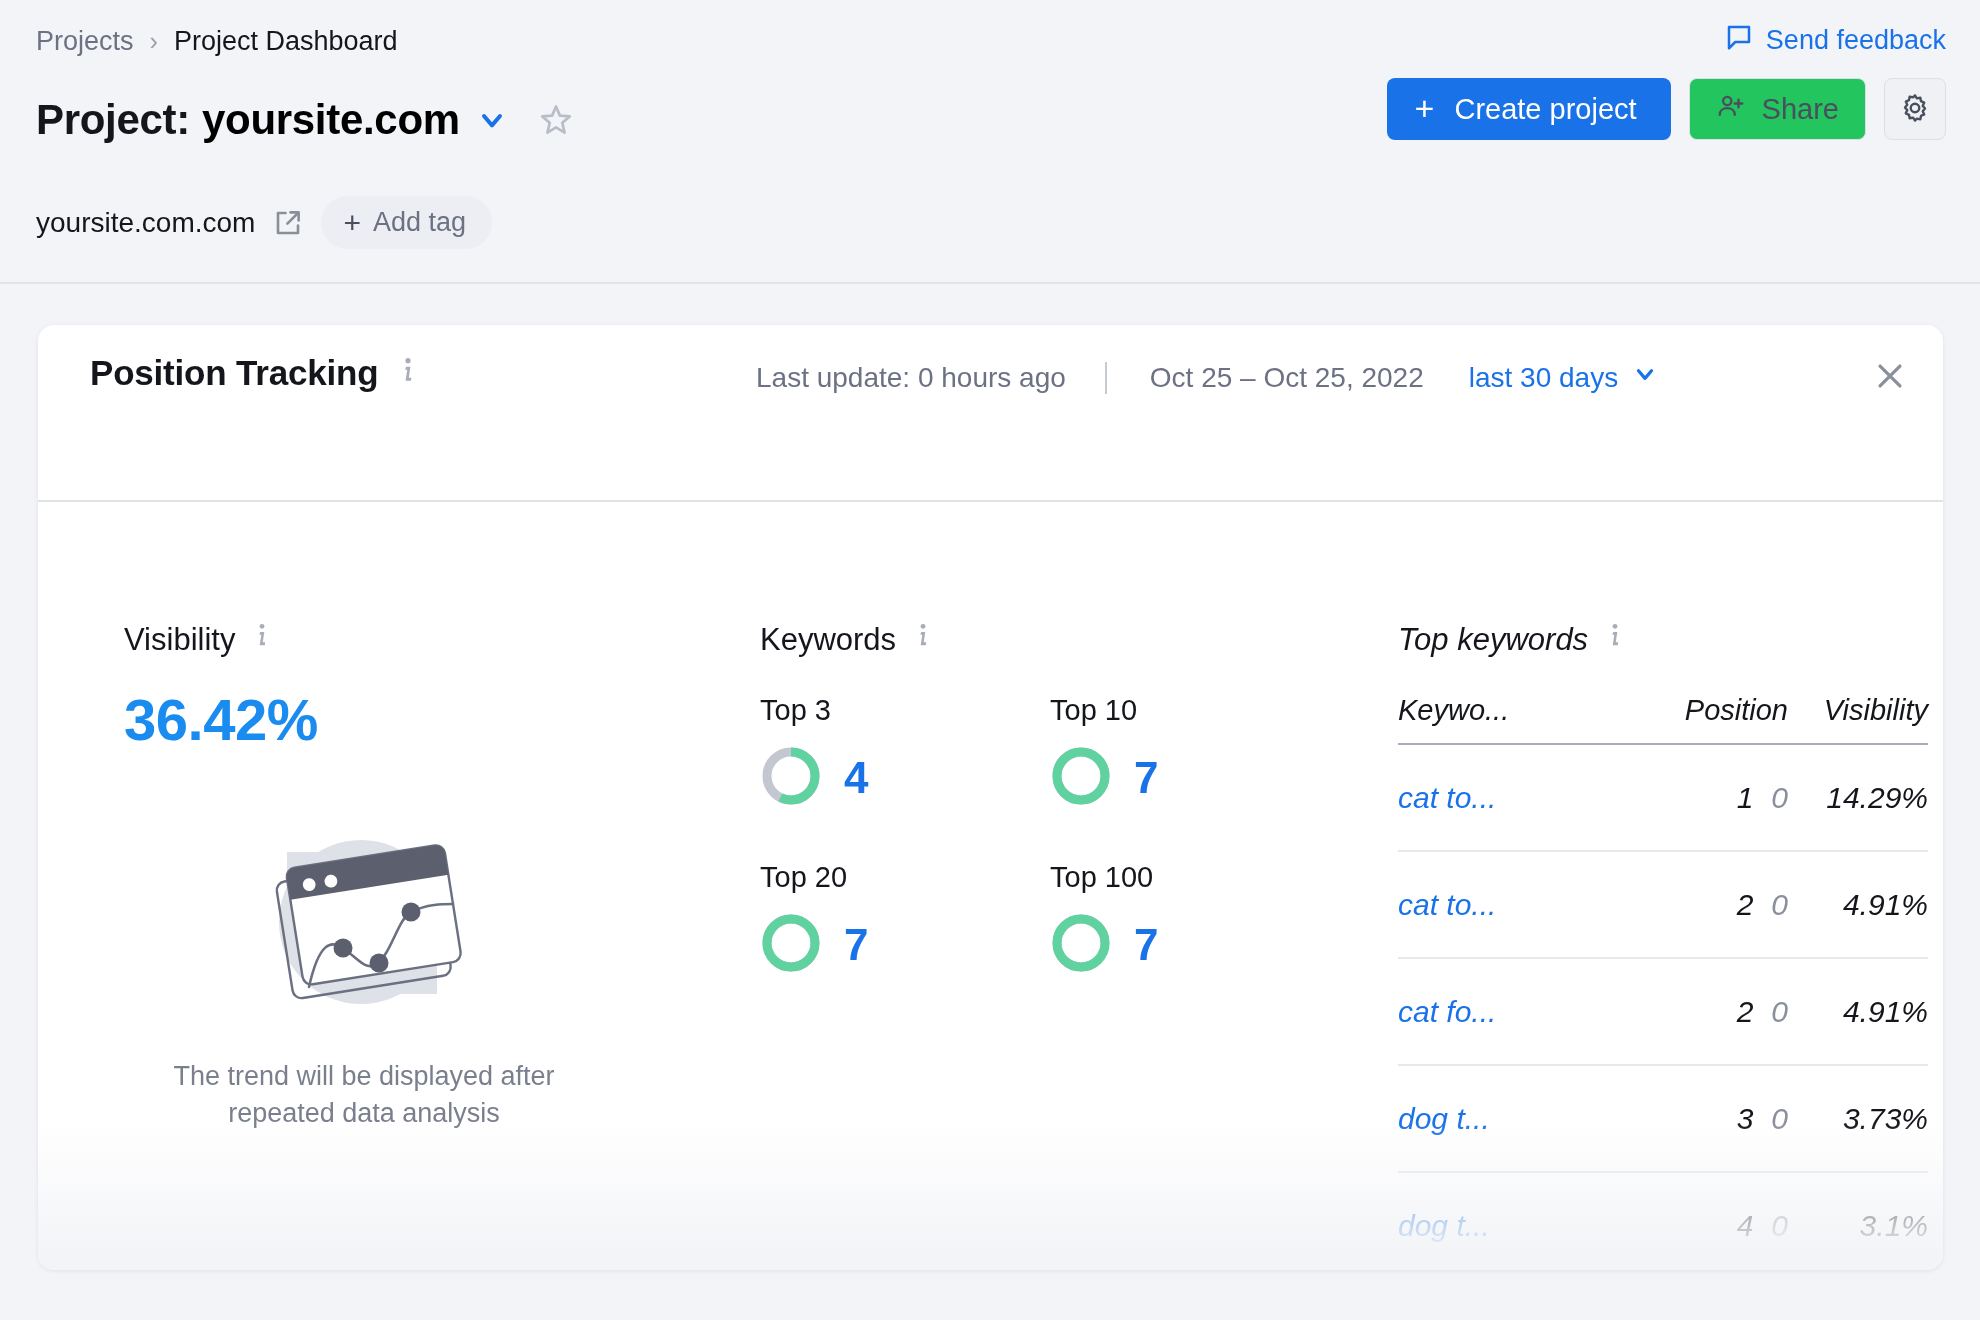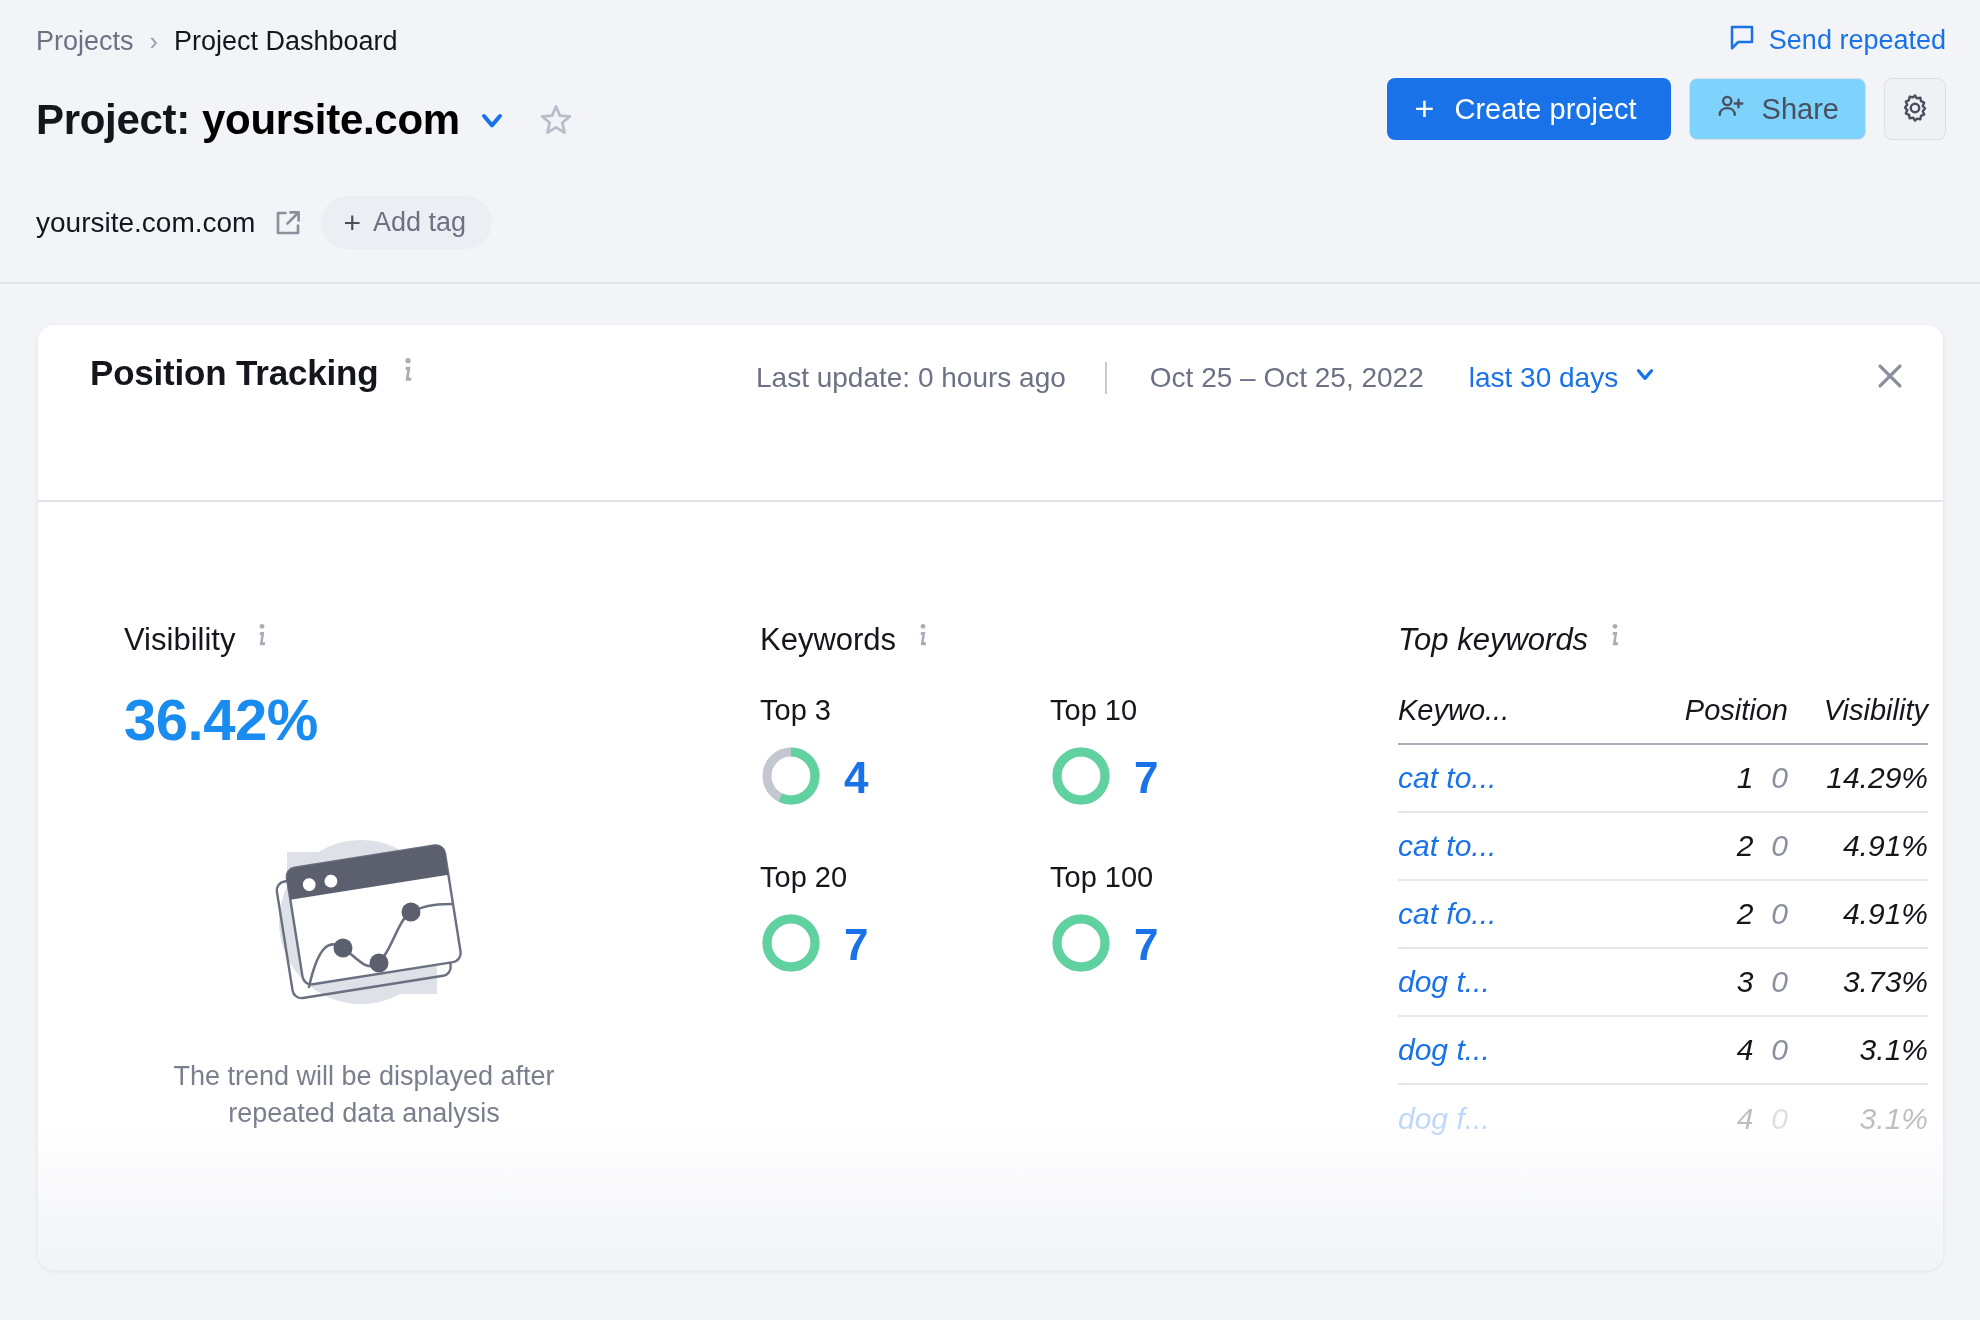--- a/index.html
+++ b/index.html
@@ -114,21 +114,21 @@
     padding: 0 34px 0 28px;
     font-size: 29px;
     font-family: inherit;
     cursor: pointer;
   }
   .btn-create .plus { font-size: 34px; line-height: 0.8; font-weight: 400; }
   .btn-share {
     display: flex;
     align-items: center;
     gap: 16px;
-    background: #7dd3fc;
+    background: #22c55e;
     border: 1px solid #dcdfe6;
     border-radius: 8px;
     height: 62px;
     padding: 0 26px;
     font-size: 29px;
     color: #4a4f5e;
     font-family: inherit;
     cursor: pointer;
   }
   .btn-gear {
@@ -283,21 +283,21 @@
   .tk-table { margin-top: 36px; width: 530px; }
   .tk-head {
     display: flex;
     align-items: flex-end;
     padding: 0 0 16px 0;
     border-bottom: 2px solid #a8adb9;
   }
   .tk-row {
     display: flex;
     align-items: center;
-    height: 68px;
+    height: 107px;
     border-bottom: 2px solid #e6e8ee;
     justify-content: center;
   }
   .tk-row.last { border-bottom: none; }
   .tk-c-kw  { width: 200px; font-size: 30px; color: #1a72e8; cursor: pointer; }
   .tk-c-pos { width: 190px; display: flex; justify-content: flex-end; align-items: baseline; gap: 18px; }
   .tk-c-pos .p-now  { font-size: 30px; color: #14161c; }
   .tk-c-pos .p-diff { font-size: 30px; color: #8a8f9c; }
   .tk-c-vis { width: 140px; text-align: right; font-size: 30px; color: #14161c; }
   .tk-head .tk-c-kw, .tk-head .tk-c-pos, .tk-head .tk-c-vis {
@@ -316,21 +316,21 @@
     <span class="bc-sep">›</span>
     <span class="bc-current">Project Dashboard</span>
   </div>
 
   <div class="feedback">
     <span>
       <svg width="30" height="30" viewBox="0 0 24 24" fill="none" stroke="#1a72e8" stroke-width="2">
         <path d="M4 4h16v12H9l-5 5V4z" stroke-linejoin="round"></path>
       </svg>
     </span>
-    <span>Send repeated</span>
+    <span>Send feedback</span>
   </div>
 
   <div class="title-row">
     <span class="title-main">Project:</span>
     <span class="title-site">yoursite.com</span>
     <span class="title-caret">
       <svg width="32" height="32" viewBox="0 0 24 24" fill="none" stroke="#1a72e8" stroke-width="3" stroke-linecap="round" stroke-linejoin="round">
           <polyline points="6 9 12 16 18 9"></polyline>
         </svg>
     </span>

